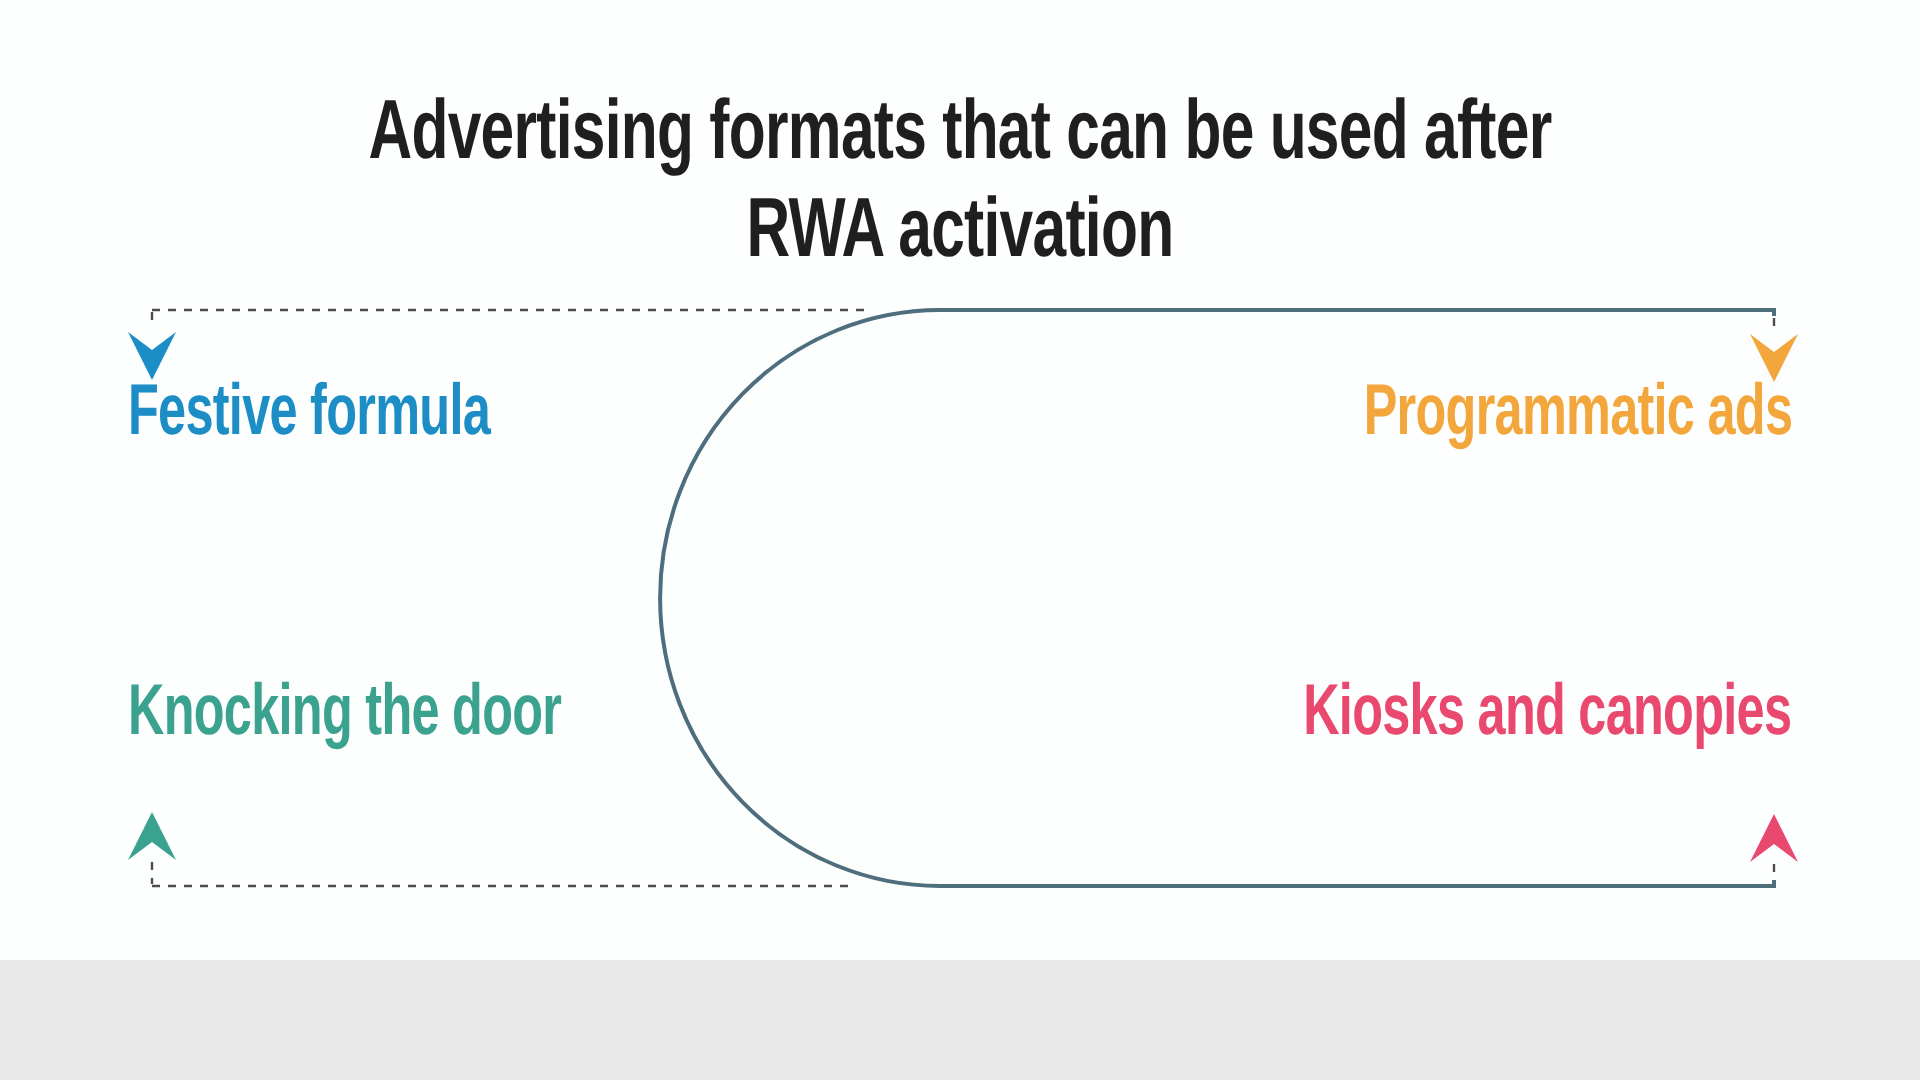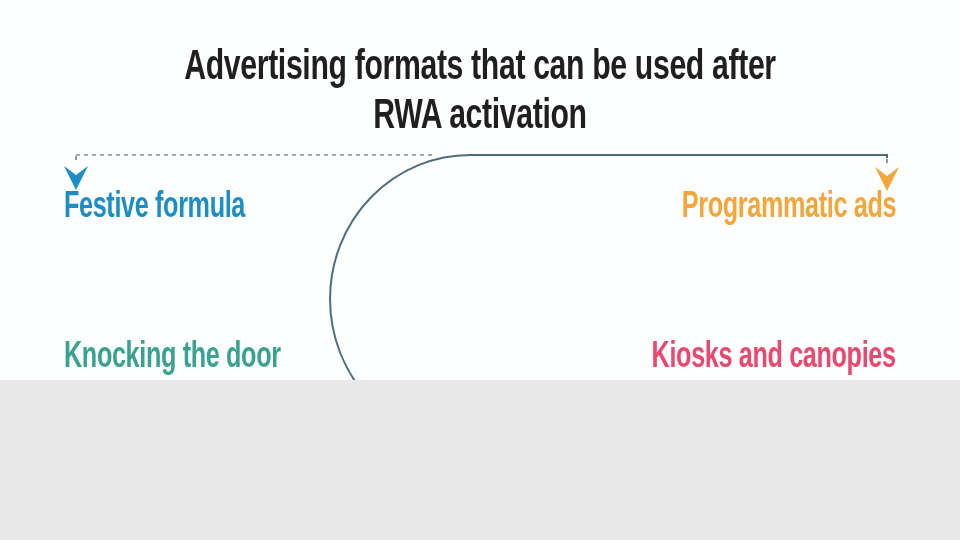--- a/index.html
+++ b/index.html
@@ -3,21 +3,21 @@
 <meta charset="utf-8">
 <style>
   html, body {
     margin: 0;
     padding: 0;
     background: #e8e8e8;
   }
   .slide {
     position: relative;
     width: 960px;
-    height: 380px;
+    height: 480px;
     background: #fdfefe;
     overflow: hidden;
     font-family: "Liberation Sans", sans-serif;
   }
   .title {
     position: absolute;
     top: 12px;
     left: 0;
     right: 0;
     text-align: center;

